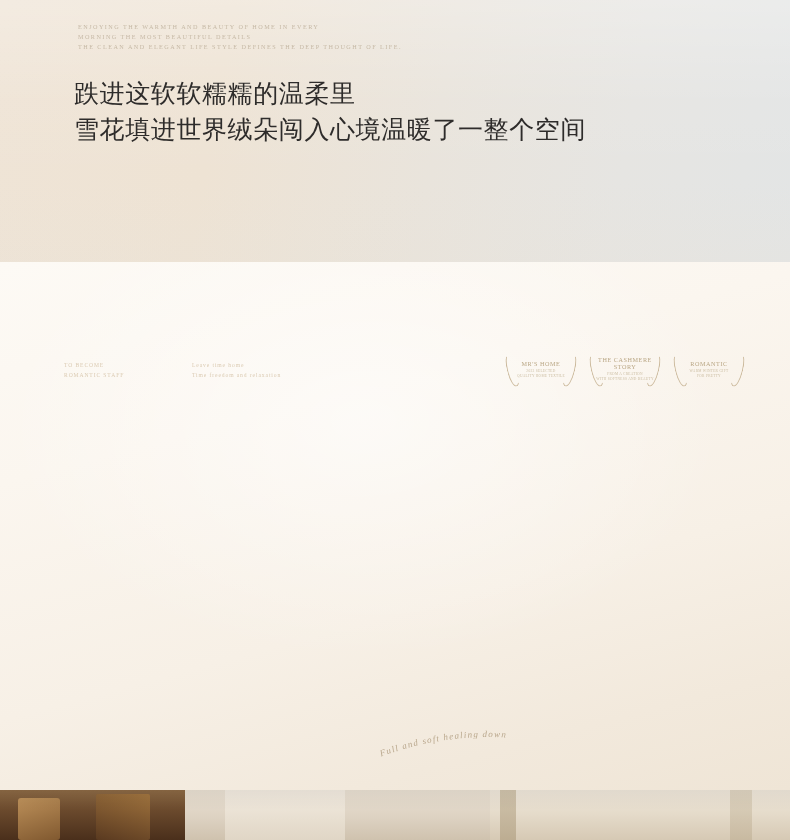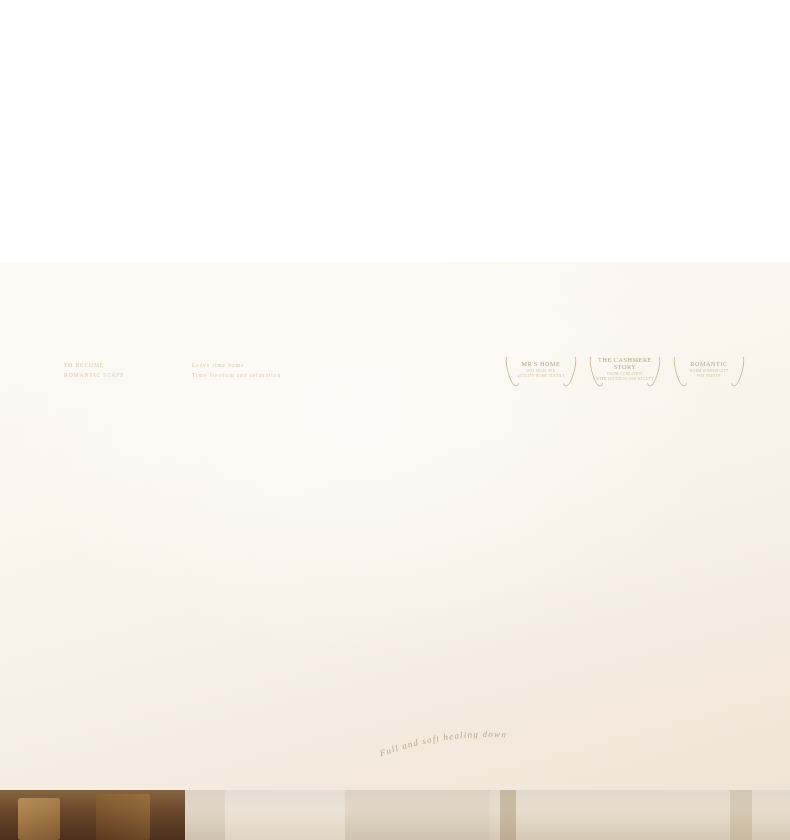--- a/index.html
+++ b/index.html
@@ -251,20 +251,28 @@
     left: 0; top: 0; width: 790px; height: 50px;
     background: linear-gradient(180deg, rgba(0,0,0,0.06), rgba(0,0,0,0.0) 40%);
     pointer-events: none;
   }
 </style>
 </head>
 <body>
 
 <div class="page">
 
+  <div class="banner">
+    <div class="banner-sheen"></div>
+    <div class="banner-eng">ENJOYING THE WARMTH AND BEAUTY OF HOME IN EVERY
+MORNING THE MOST BEAUTIFUL DETAILS
+THE CLEAN AND ELEGANT LIFE STYLE DEFINES THE DEEP THOUGHT OF LIFE.</div>
+    <div class="banner-title">跌进这软软糯糯的温柔里
+雪花填进世界绒朵闯入心境温暖了一整个空间</div>
+  </div>
 
   <div class="mid">
     <div class="mid-vignette"></div>
 
     <div class="faint-left">TO BECOME
 ROMANTIC STAFF</div>
     <div class="faint-mid">Leave time home
 Time freedom and relaxation</div>
 
     <div class="badges">

